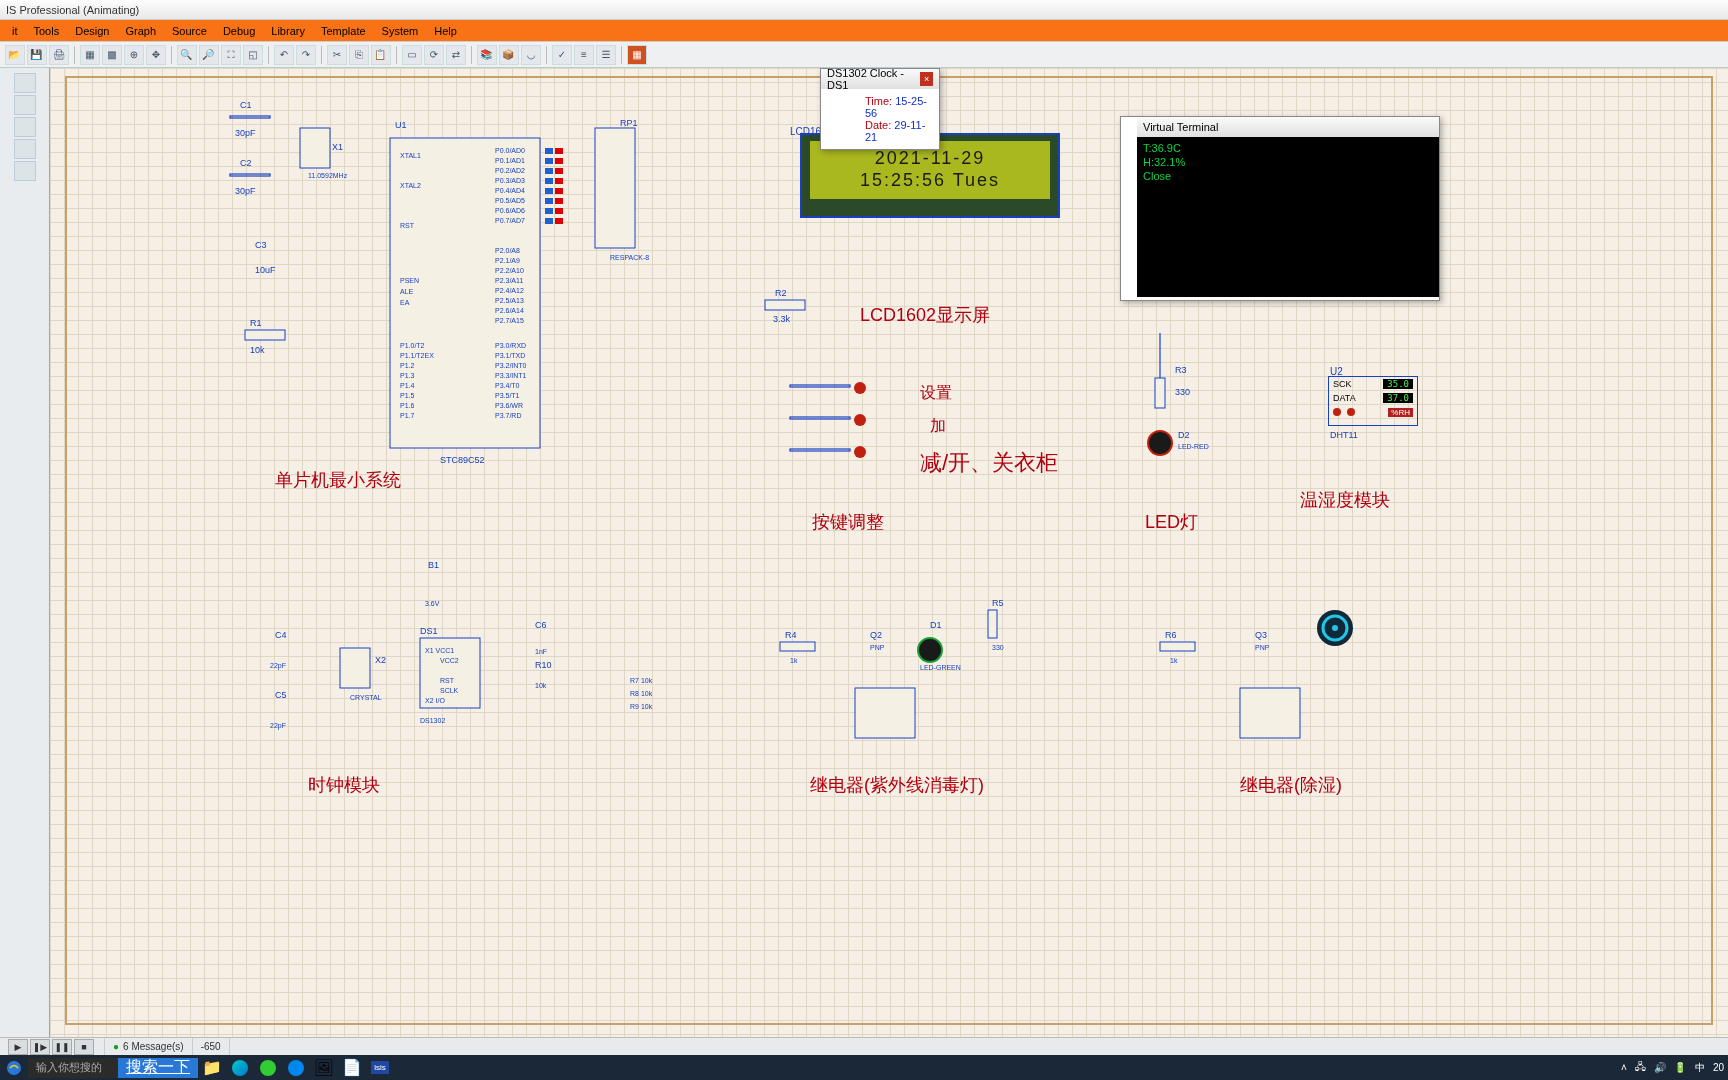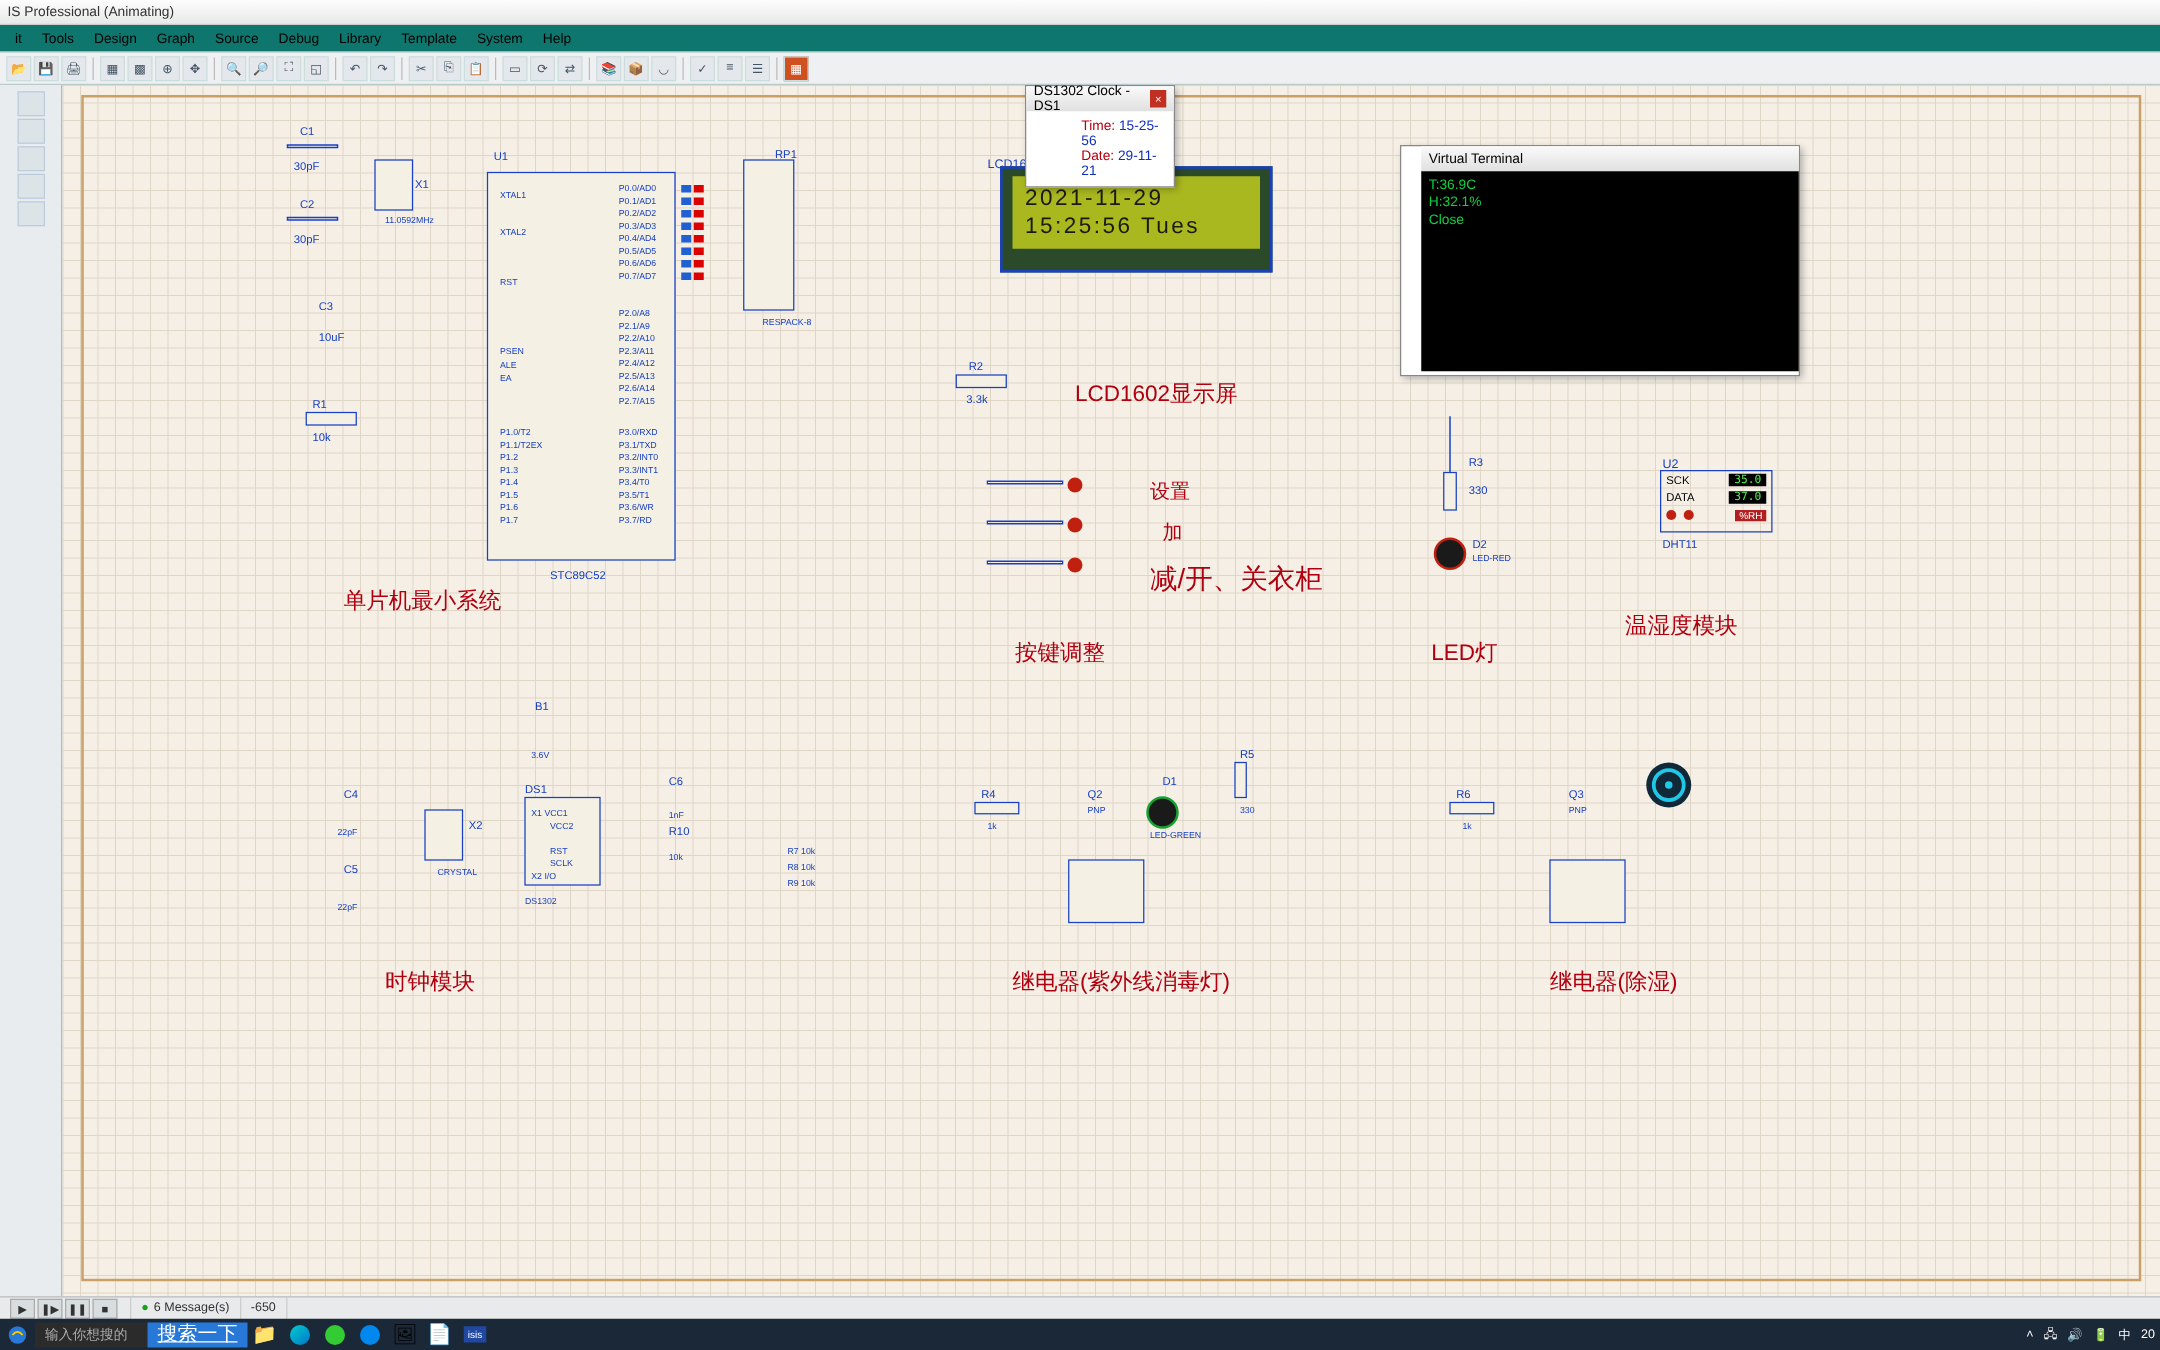--- a/index.html
+++ b/index.html
@@ -1,19 +1,19 @@
 <!DOCTYPE html>
 <html><head>
 <meta charset="utf-8">
 <style>
 * { margin: 0; padding: 0; box-sizing: border-box; font-family: "Microsoft YaHei", Tahoma, Arial, sans-serif; }
 body { width: 1728px; height: 1080px; background: #f0f0f0; overflow: hidden; position: relative; }
 
 .titlebar { height: 20px; background: linear-gradient(#fdfdfd,#e8e8e8); display: flex; align-items: center; padding: 0 6px; font-size: 11px; color: #333; border-bottom: 1px solid #ccc; }
-.menubar { height: 22px; background: #0f766e; display: flex; align-items: center; padding: 0 4px; font-size: 11px; border-bottom: 1px solid #ccc; }
+.menubar { height: 22px; background: #f97316; display: flex; align-items: center; padding: 0 4px; font-size: 11px; border-bottom: 1px solid #ccc; }
 .menubar span { padding: 0 8px; cursor: pointer; }
 .toolbar { height: 26px; background: #eef0f2; display: flex; align-items: center; padding: 0 4px; border-bottom: 1px solid #bcc; }
 .toolbar .tbtn { width: 20px; height: 20px; margin: 0 1px; background: #e4e8ec; border: 1px solid #cdd; display: inline-flex; align-items: center; justify-content: center; font-size: 10px; color: #456; }
 .toolbar .sep { width: 1px; height: 18px; background: #bbb; margin: 0 4px; }
 
 .workspace { position: absolute; top: 68px; left: 0; right: 0; bottom: 40px; display: flex; }
 .palette { width: 50px; background: #e8ecee; border-right: 1px solid #9ab; display: flex; flex-direction: column; align-items: center; padding-top: 4px; }
 .palette .pbtn { width: 22px; height: 20px; margin: 1px 0; background: #dce4e8; border: 1px solid #bcd; }
 .device-list { width: 50px; background: #f8f8f8; border-right: 1px solid #9ab; font-size: 10px; padding: 2px; }
 .device-list .hdr { background: #4a90d9; color: #fff; padding: 1px 2px; font-size: 9px; }
@@ -29,21 +29,21 @@
 }
 .frame { position: absolute; left: 15px; top: 8px; right: 15px; bottom: 15px; border: 2px solid #c8a068; }
 .schem-blue { stroke: #1840c0; fill: none; stroke-width: 1.2; }
 .pin-red { fill: #d00; }
 .pin-blue { fill: #2060d0; }
 .chip { fill: #f5f0e4; stroke: #1840c0; }
 .lbl { font-size: 9px; fill: #1840c0; font-family: Arial; }
 .lbl-pin { font-size: 7px; fill: #1840c0; }
 .cn-label { position: absolute; font-size: 18px; color: #b00010; font-weight: 500; }
 
-.lcd-panel { position: absolute; left: 750px; top: 65px; width: 218px; height: 85px; background: #2a4a2a; border: 2px solid #1840c0; }
+.lcd-panel { position: absolute; left: 750px; top: 65px; width: 260px; height: 85px; background: #2a4a2a; border: 2px solid #1840c0; text-align: center; }
 .lcd-screen { position: absolute; left: 8px; top: 6px; right: 8px; height: 58px; background: #aab820; padding: 6px 10px; font-family: "Courier New", monospace; font-size: 18px; color: #1a1a10; letter-spacing: 2px; line-height: 22px; }
 
 .floatwin { position: absolute; background: #fff; border: 1px solid #888; box-shadow: 2px 2px 6px rgba(0,0,0,.3); }
 .floatwin .fwtitle { height: 20px; background: linear-gradient(#fafafa,#e0e0e0); font-size: 11px; padding: 2px 6px; display: flex; justify-content: space-between; align-items: center; }
 .floatwin .closebtn { width: 14px; height: 14px; background: #c03020; color: #fff; font-size: 9px; display: flex; align-items: center; justify-content: center; }
 .ds1302-body { padding: 6px 8px; font-family: "Courier New", monospace; font-size: 11px; margin-left: 36px; }
 .ds1302-body .k { color: #b00010; }
 .ds1302-body .v { color: #1030c0; }
 
 .vterm { position: absolute; left: 1070px; top: 48px; width: 320px; height: 185px; padding-left: 16px; }

